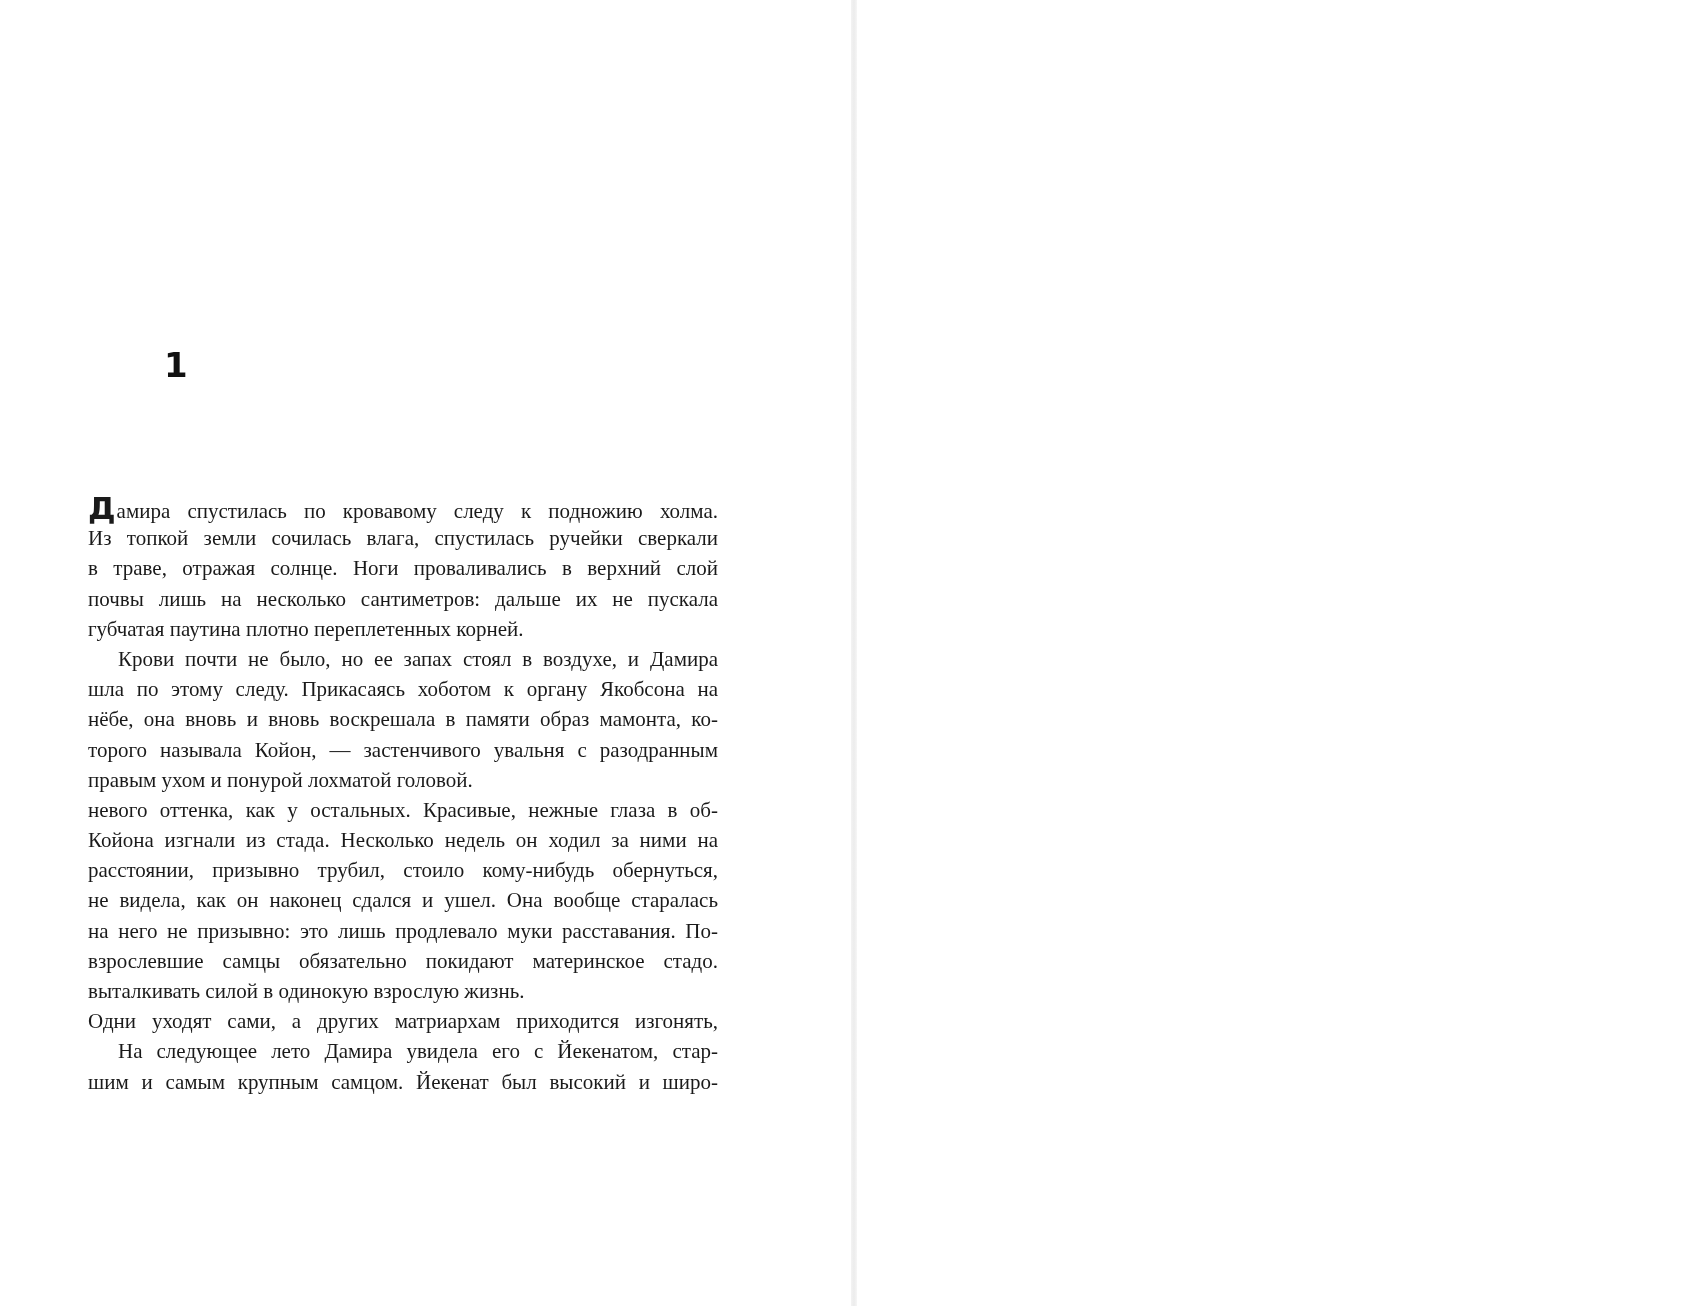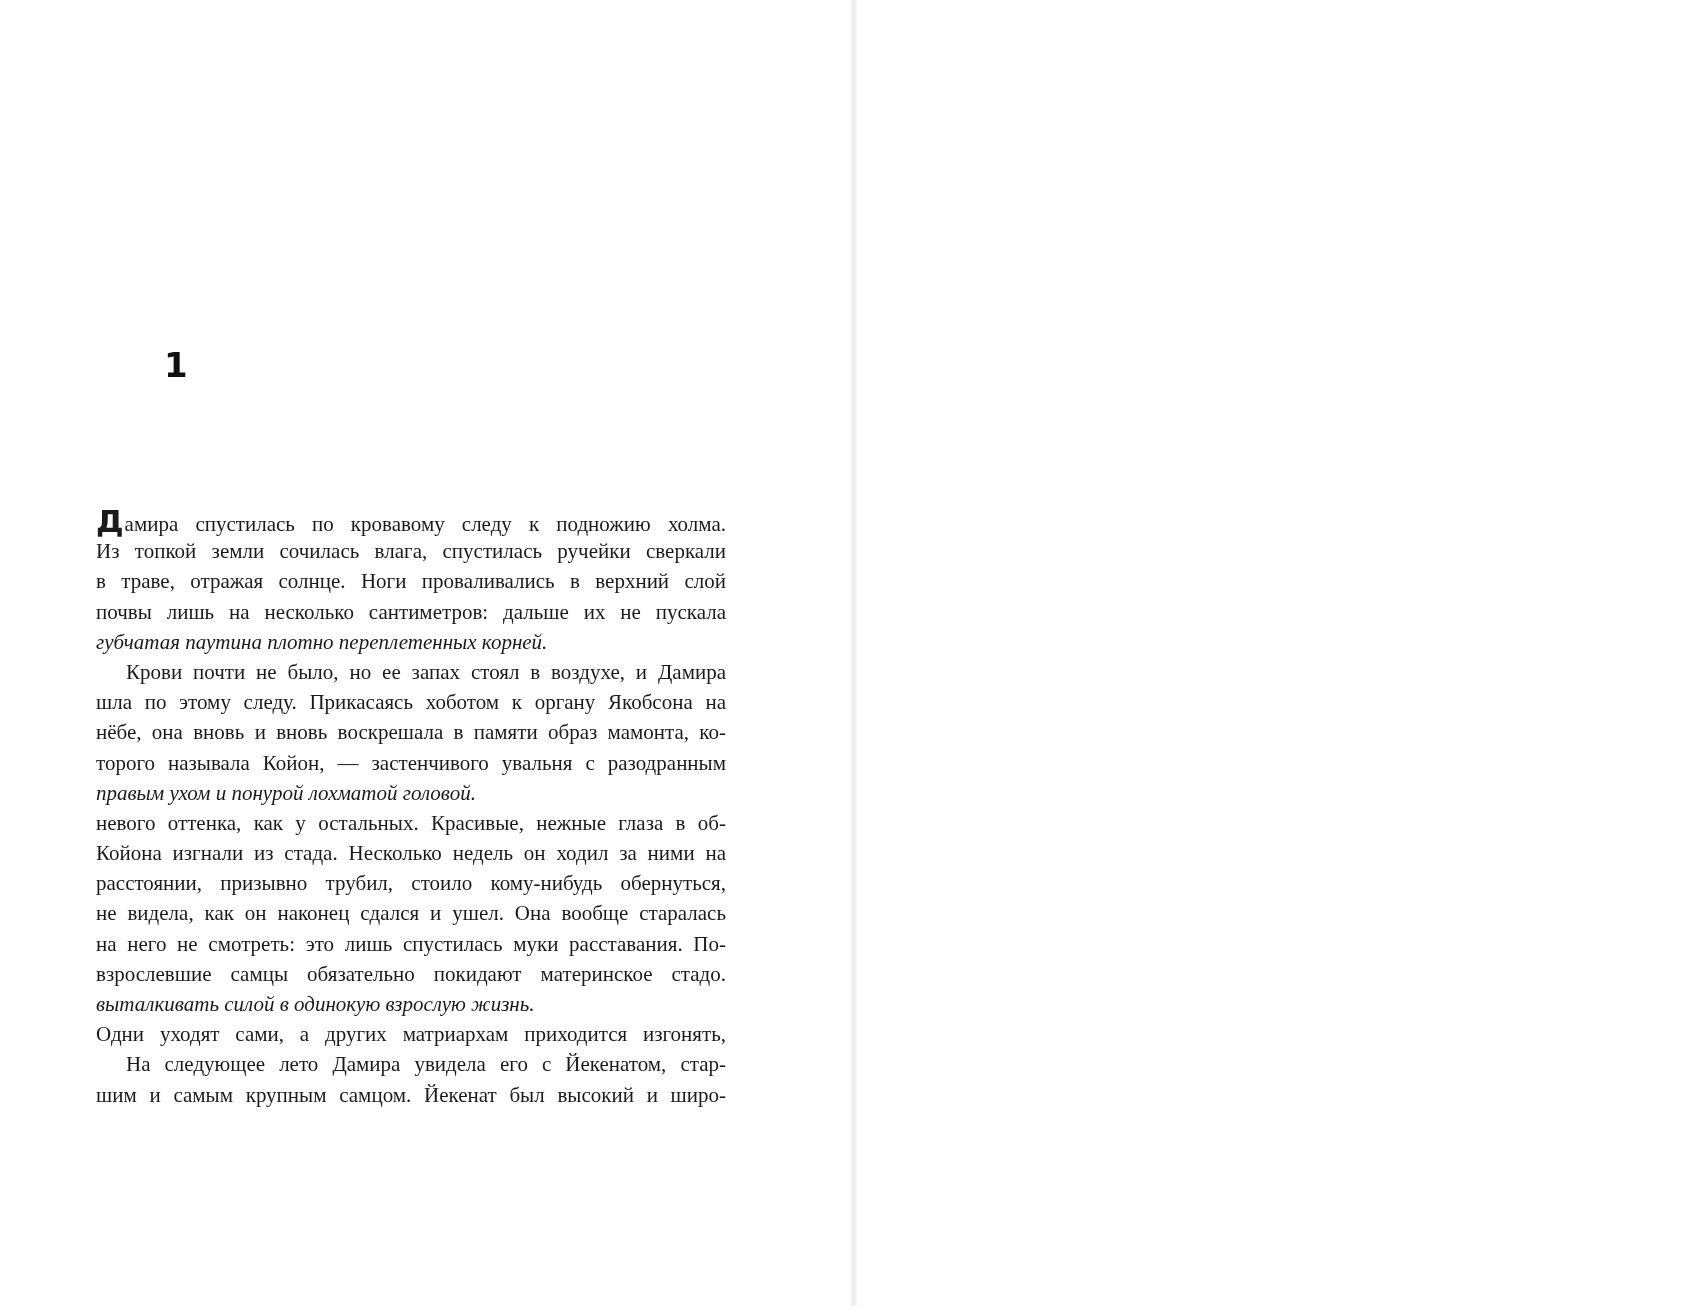--- a/index.html
+++ b/index.html
@@ -12,23 +12,23 @@
   .page-right { left: 857px; width: 837px; }
   .gutter {
     position: absolute; left: 851px; top: 0; width: 6px; height: 1306px;
     background: linear-gradient(to right, #f3f3f3, #ececec 50%, #f6f6f6);
   }
   .chapter-number {
     position: absolute; left: 164px; top: 345px;
     font-family: "DejaVu Sans", sans-serif; font-weight: bold; font-size: 34px; color: #111;
   }
   .text-block { position: absolute; font-size: 21px; line-height: 30.2px; }
-  .left-text { left: 96px; top: 493px; width: 630px; margin-top: 13px; }
+  .left-text { left: 88px; top: 493px; width: 630px; }
   .line { white-space: nowrap; text-align: justify; text-align-last: justify; height: 30.2px; }
-  .line.last { text-align-last: left; font-style: italic; }
+  .line.last { text-align-last: left; }
   .line.indent { padding-left: 30px; }
   .dropcap {
     font-family: "DejaVu Sans", sans-serif; font-weight: bold; font-size: 31px;
     line-height: 1; vertical-align: -1px; margin-right: 1px;
   }
 </style>
 </head>
 <body>
 
 <div class="page page-left">
@@ -41,21 +41,21 @@
       <div class="line last"><span>губчатая паутина плотно переплетенных корней.</span></div>
       <div class="line indent"><span>Крови почти не было, но ее запах стоял в воздухе, и Дамира</span></div>
       <div class="line"><span>шла по этому следу. Прикасаясь хоботом к органу Якобсона на</span></div>
       <div class="line"><span>нёбе, она вновь и вновь воскрешала в памяти образ мамонта, ко-</span></div>
       <div class="line"><span>торого называла Койон, — застенчивого увальня с разодранным</span></div>
       <div class="line last"><span>правым ухом и понурой лохматой головой.</span></div>
       <div class="line"><span>невого оттенка, как у остальных. Красивые, нежные глаза в об-</span></div>
       <div class="line"><span>Койона изгнали из стада. Несколько недель он ходил за ними на</span></div>
       <div class="line"><span>расстоянии, призывно трубил, стоило кому-нибудь обернуться,</span></div>
       <div class="line"><span>не видела, как он наконец сдался и ушел. Она вообще старалась</span></div>
-      <div class="line"><span>на него не смотреть: это лишь спустилась муки расставания. По-</span></div>
+      <div class="line"><span>на него не призывно: это лишь продлевало муки расставания. По-</span></div>
       <div class="line"><span>взрослевшие самцы обязательно покидают материнское стадо.</span></div>
       <div class="line last"><span>выталкивать силой в одинокую взрослую жизнь.</span></div>
       <div class="line"><span>Одни уходят сами, а других матриархам приходится изгонять,</span></div>
       <div class="line indent"><span>На следующее лето Дамира увидела его с Йекенатом, стар-</span></div>
       <div class="line"><span>шим и самым крупным самцом. Йекенат был высокий и широ-</span></div>
     </div>
 </div>
 
 <div class="gutter"></div>
 

